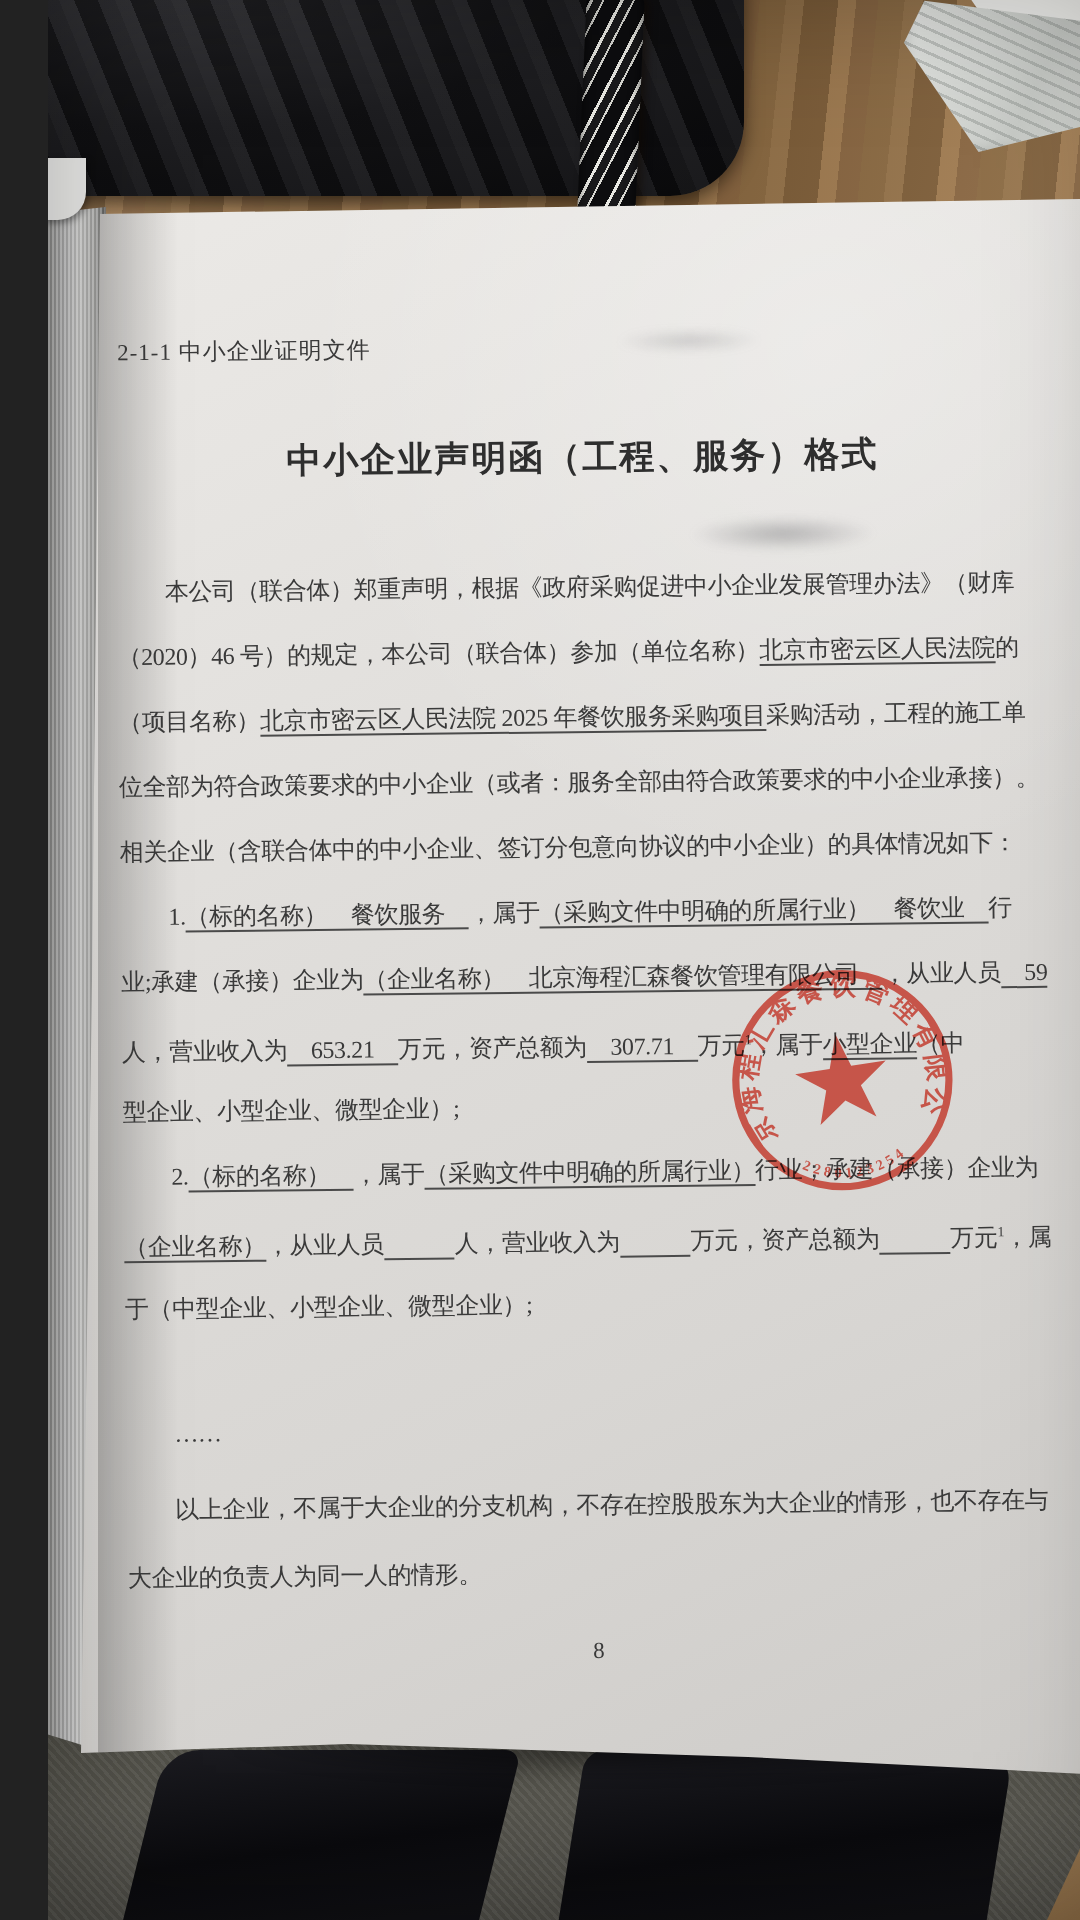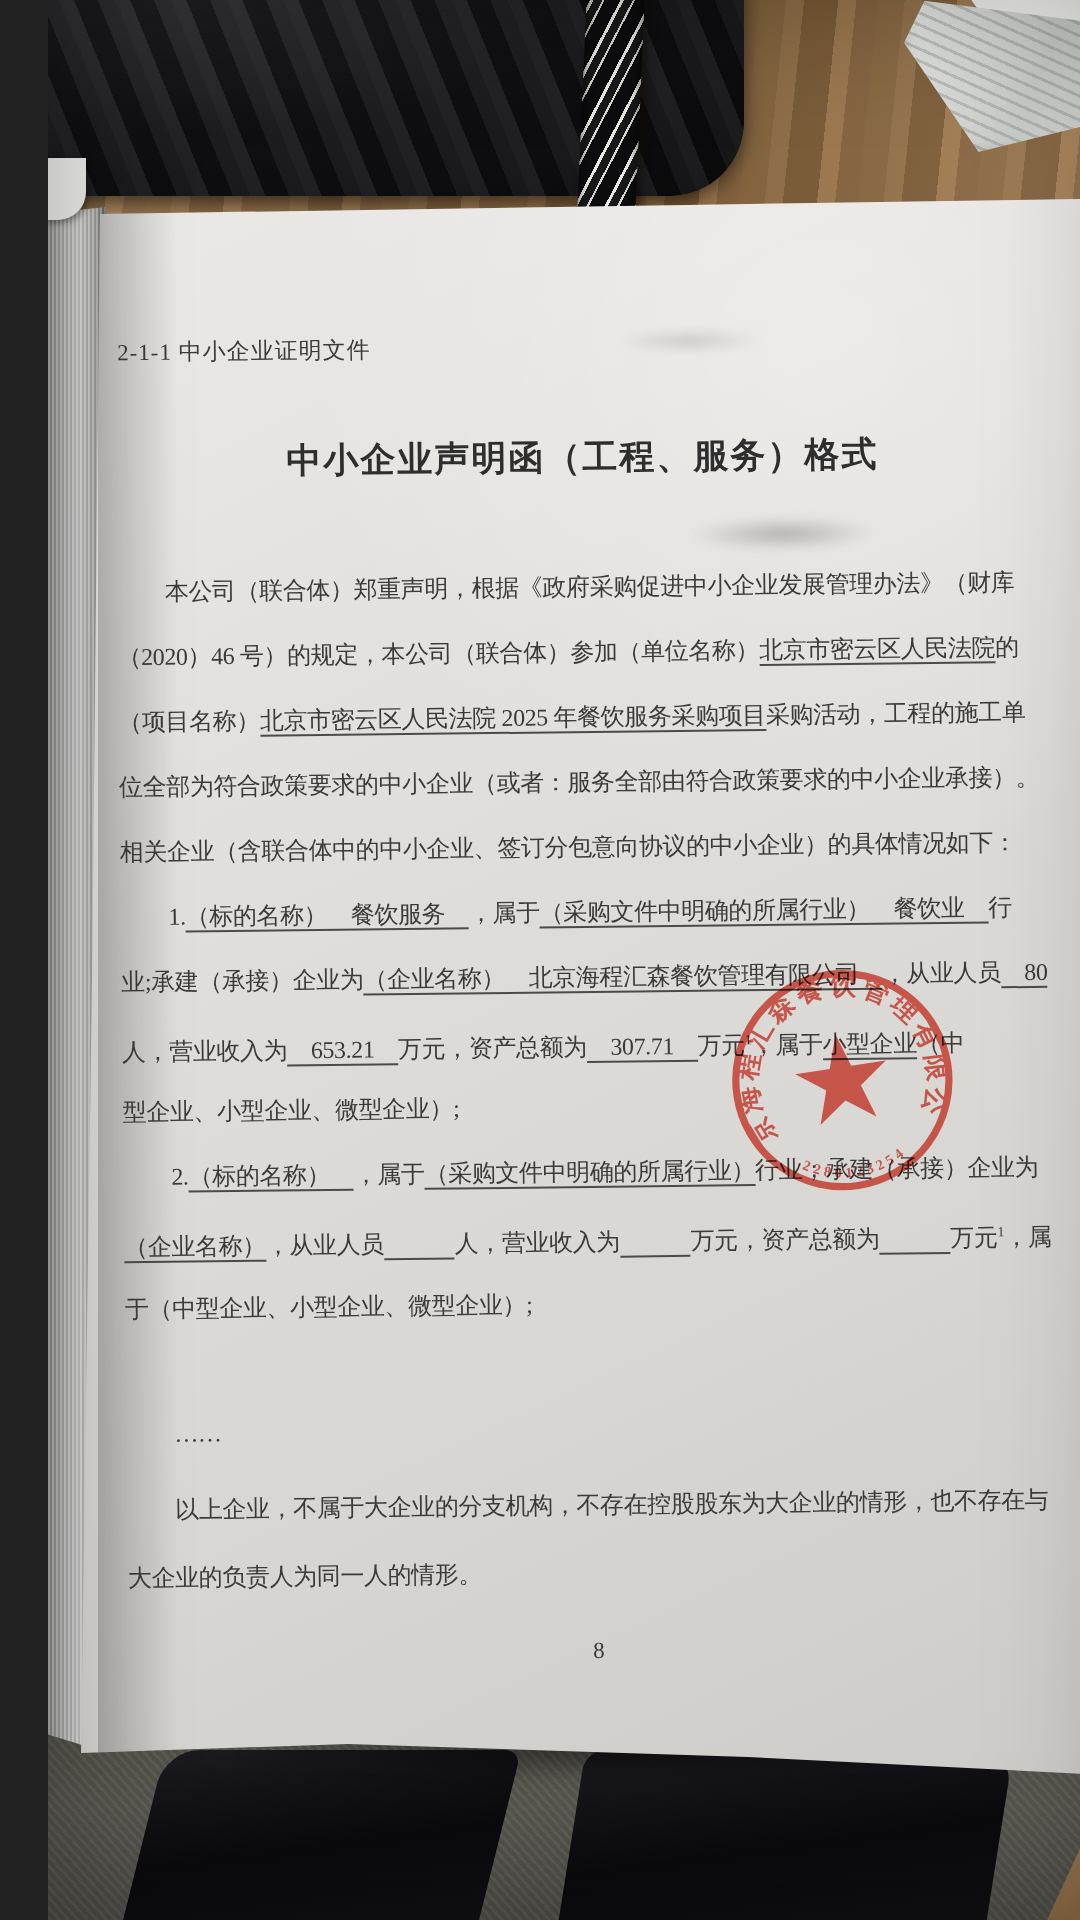--- a/index.html
+++ b/index.html
@@ -114,21 +114,21 @@
       <div class="doc-label">2-1-1 中小企业证明文件</div>
       <div class="doc-title">中小企业声明函（工程、服务）格式</div>
 
       <div>
           <div class="tline indent" style="top: 570px;"><span>本公司（联合体）郑重声明，根据《政府采购促进中小企业发展管理办法》（财库</span></div>
           <div class="tline" style="top: 635px;"><span>（2020）46 号）的规定，本公司（联合体）参加（单位名称）</span><span class="ul">北京市密云区人民法院</span><span>的</span></div>
           <div class="tline" style="top: 700px;"><span>（项目名称）</span><span class="ul">北京市密云区人民法院 2025 年餐饮服务采购项目</span><span>采购活动，工程的施工单</span></div>
           <div class="tline" style="top: 765px;"><span>位全部为符合政策要求的中小企业（或者：服务全部由符合政策要求的中小企业承接）。</span></div>
           <div class="tline" style="top: 830px;"><span>相关企业（含联合体中的中小企业、签订分包意向协议的中小企业）的具体情况如下：</span></div>
           <div class="tline indent" style="top: 895px;"><span>1.</span><span class="ul">（标的名称）　餐饮服务　</span><span>，属于</span><span class="ul">（采购文件中明确的所属行业）　餐饮业　</span><span>行</span></div>
-          <div class="tline" style="top: 960px;"><span>业;承建（承接）企业为</span><span class="ul">（企业名称）　北京海程汇森餐饮管理有限公司　</span><span>，从业人员</span><span class="ul">　80</span></div>
+          <div class="tline" style="top: 960px;"><span>业;承建（承接）企业为</span><span class="ul">（企业名称）　北京海程汇森餐饮管理有限公司　</span><span>，从业人员</span><span class="ul">　59</span></div>
           <div class="tline" style="top: 1025px;"><span>人，营业收入为</span><span class="ul">　653.21　</span><span>万元，资产总额为</span><span class="ul">　307.71　</span><span>万元</span><sup>1</sup><span>，属于</span><span class="ul">小型企业</span><span>（中</span></div>
           <div class="tline" style="top: 1090px;"><span>型企业、小型企业、微型企业）;</span></div>
           <div class="tline indent" style="top: 1155px;"><span>2.</span><span class="ul">（标的名称）　</span><span>，属于</span><span class="ul">（采购文件中明确的所属行业）</span><span>行业；承建（承接）企业为</span></div>
           <div class="tline" style="top: 1220px;"><span class="ul">（企业名称）</span><span>，从业人员</span><span class="ul">　　　</span><span>人，营业收入为</span><span class="ul">　　　</span><span>万元，资产总额为</span><span class="ul">　　　</span><span>万元</span><sup>1</sup><span>，属</span></div>
           <div class="tline" style="top: 1287px;"><span>于（中型企业、小型企业、微型企业）;</span></div>
           <div class="tline indent" style="top: 1412px;"><span>……</span></div>
           <div class="tline indent" style="top: 1488px;"><span>以上企业，不属于大企业的分支机构，不存在控股股东为大企业的情形，也不存在与</span></div>
           <div class="tline" style="top: 1556px;"><span>大企业的负责人为同一人的情形。</span></div>
         </div>
 

